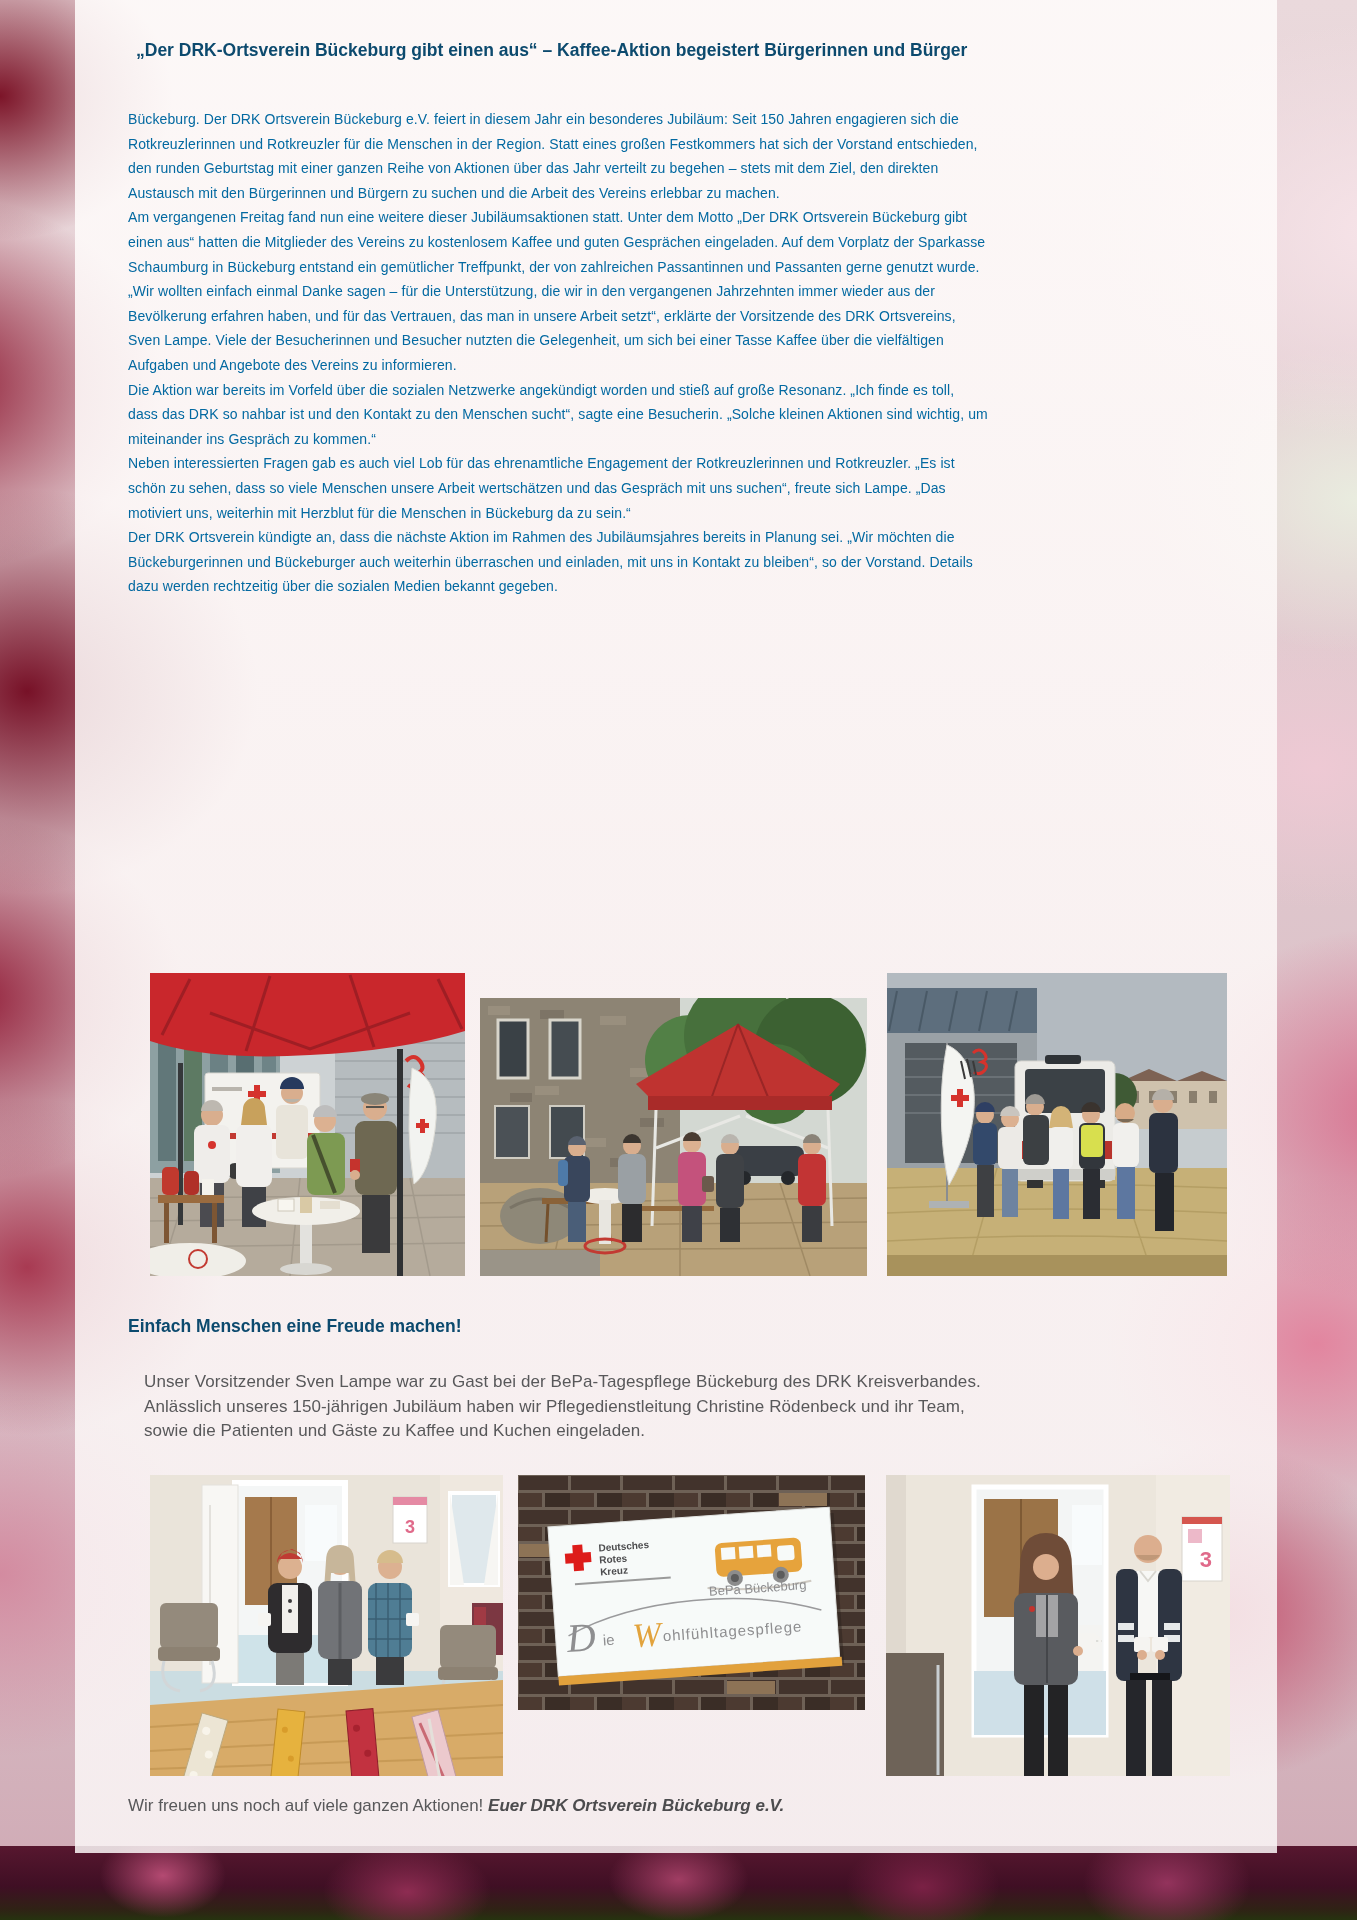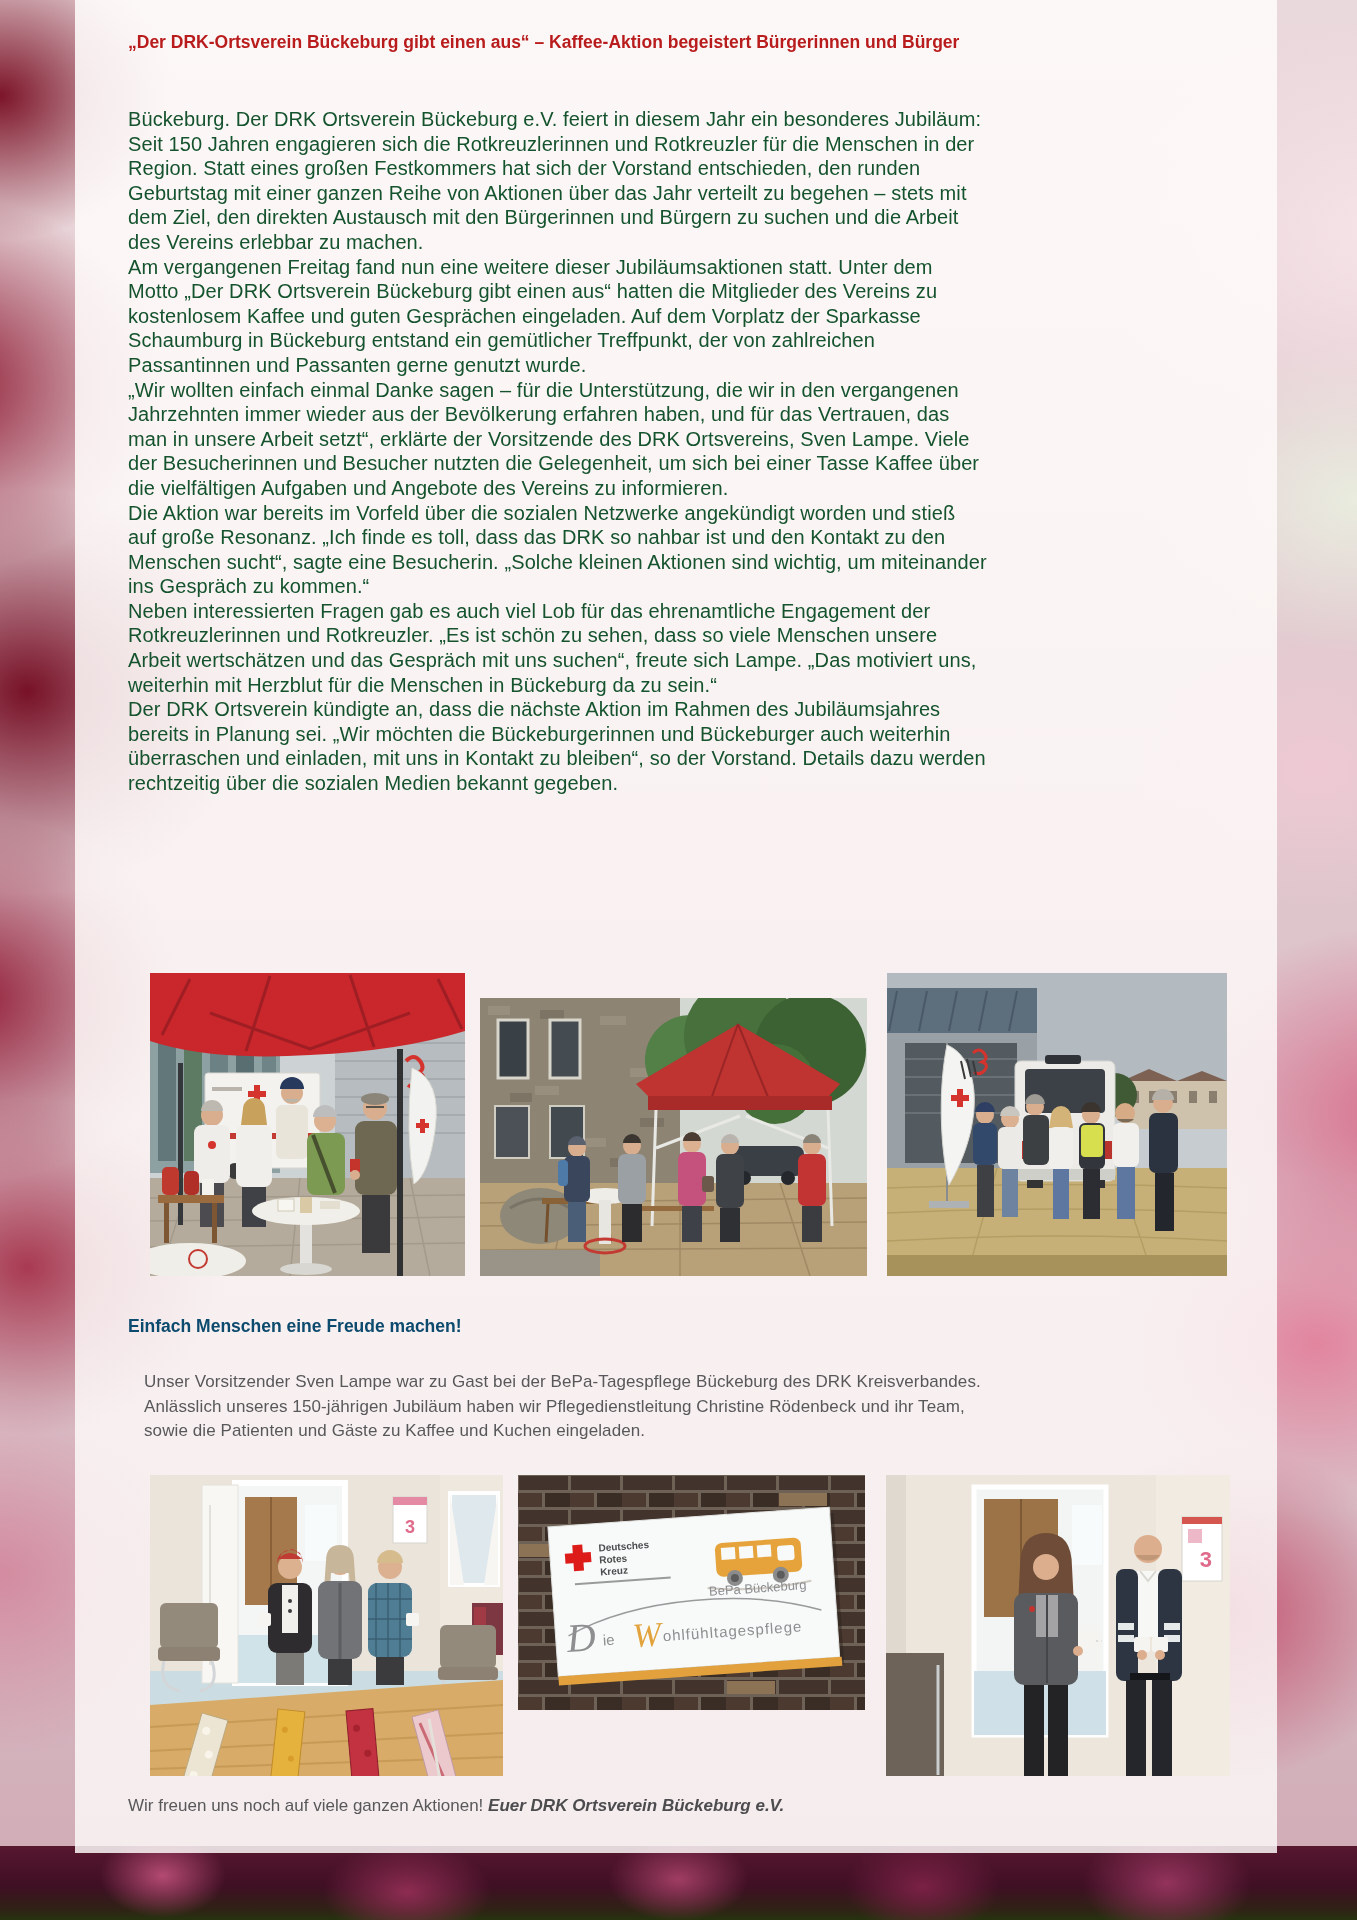--- a/index.html
+++ b/index.html
@@ -35,26 +35,26 @@
       radial-gradient(120px 80px at 86% 50%, #93335c 0%, rgba(147,51,92,0) 70%),
       linear-gradient(180deg,#57172f 0%,#3f0f24 55%,#2e2414 88%,#26330f 100%);
   }
   
   .panel{
     position:absolute;left:75px;top:0;width:1202px;height:1853px;
     background:linear-gradient(180deg,rgba(255,252,251,.88) 0%,rgba(253,248,247,.86) 55%,rgba(251,247,247,.85) 100%);
   }
   
   .title{
-    position:absolute;left:128px;top:30px;width:868px;margin:0;
-    font-size:17.5px;line-height:25.5px;font-weight:bold;color:#b91c1c;
+    position:absolute;left:128px;top:30px;width:868px;margin:8px;
+    font-size:17.5px;line-height:25.5px;font-weight:bold;color:#0c4a6e;
   }
   .body-text{
-    position:absolute;left:128px;top:107px;width:860px;color:#14532d;
-    font-size:20px;line-height:24.6px;letter-spacing:.1px;
+    position:absolute;left:128px;top:107px;width:860px;color:#0369a1;
+    font-size:14px;line-height:24.6px;letter-spacing:.1px;
   }
   .body-text p{margin:0;}
   .h2{
     position:absolute;left:128px;top:1316px;margin:0;
     font-size:17.5px;font-weight:bold;color:#0c4a6e;
   }
   .para2{
     position:absolute;left:128px;top:1354px;width:860px;margin:16px;color:#58585a;
     font-size:17px;line-height:24.6px;letter-spacing:.1px;
   }

